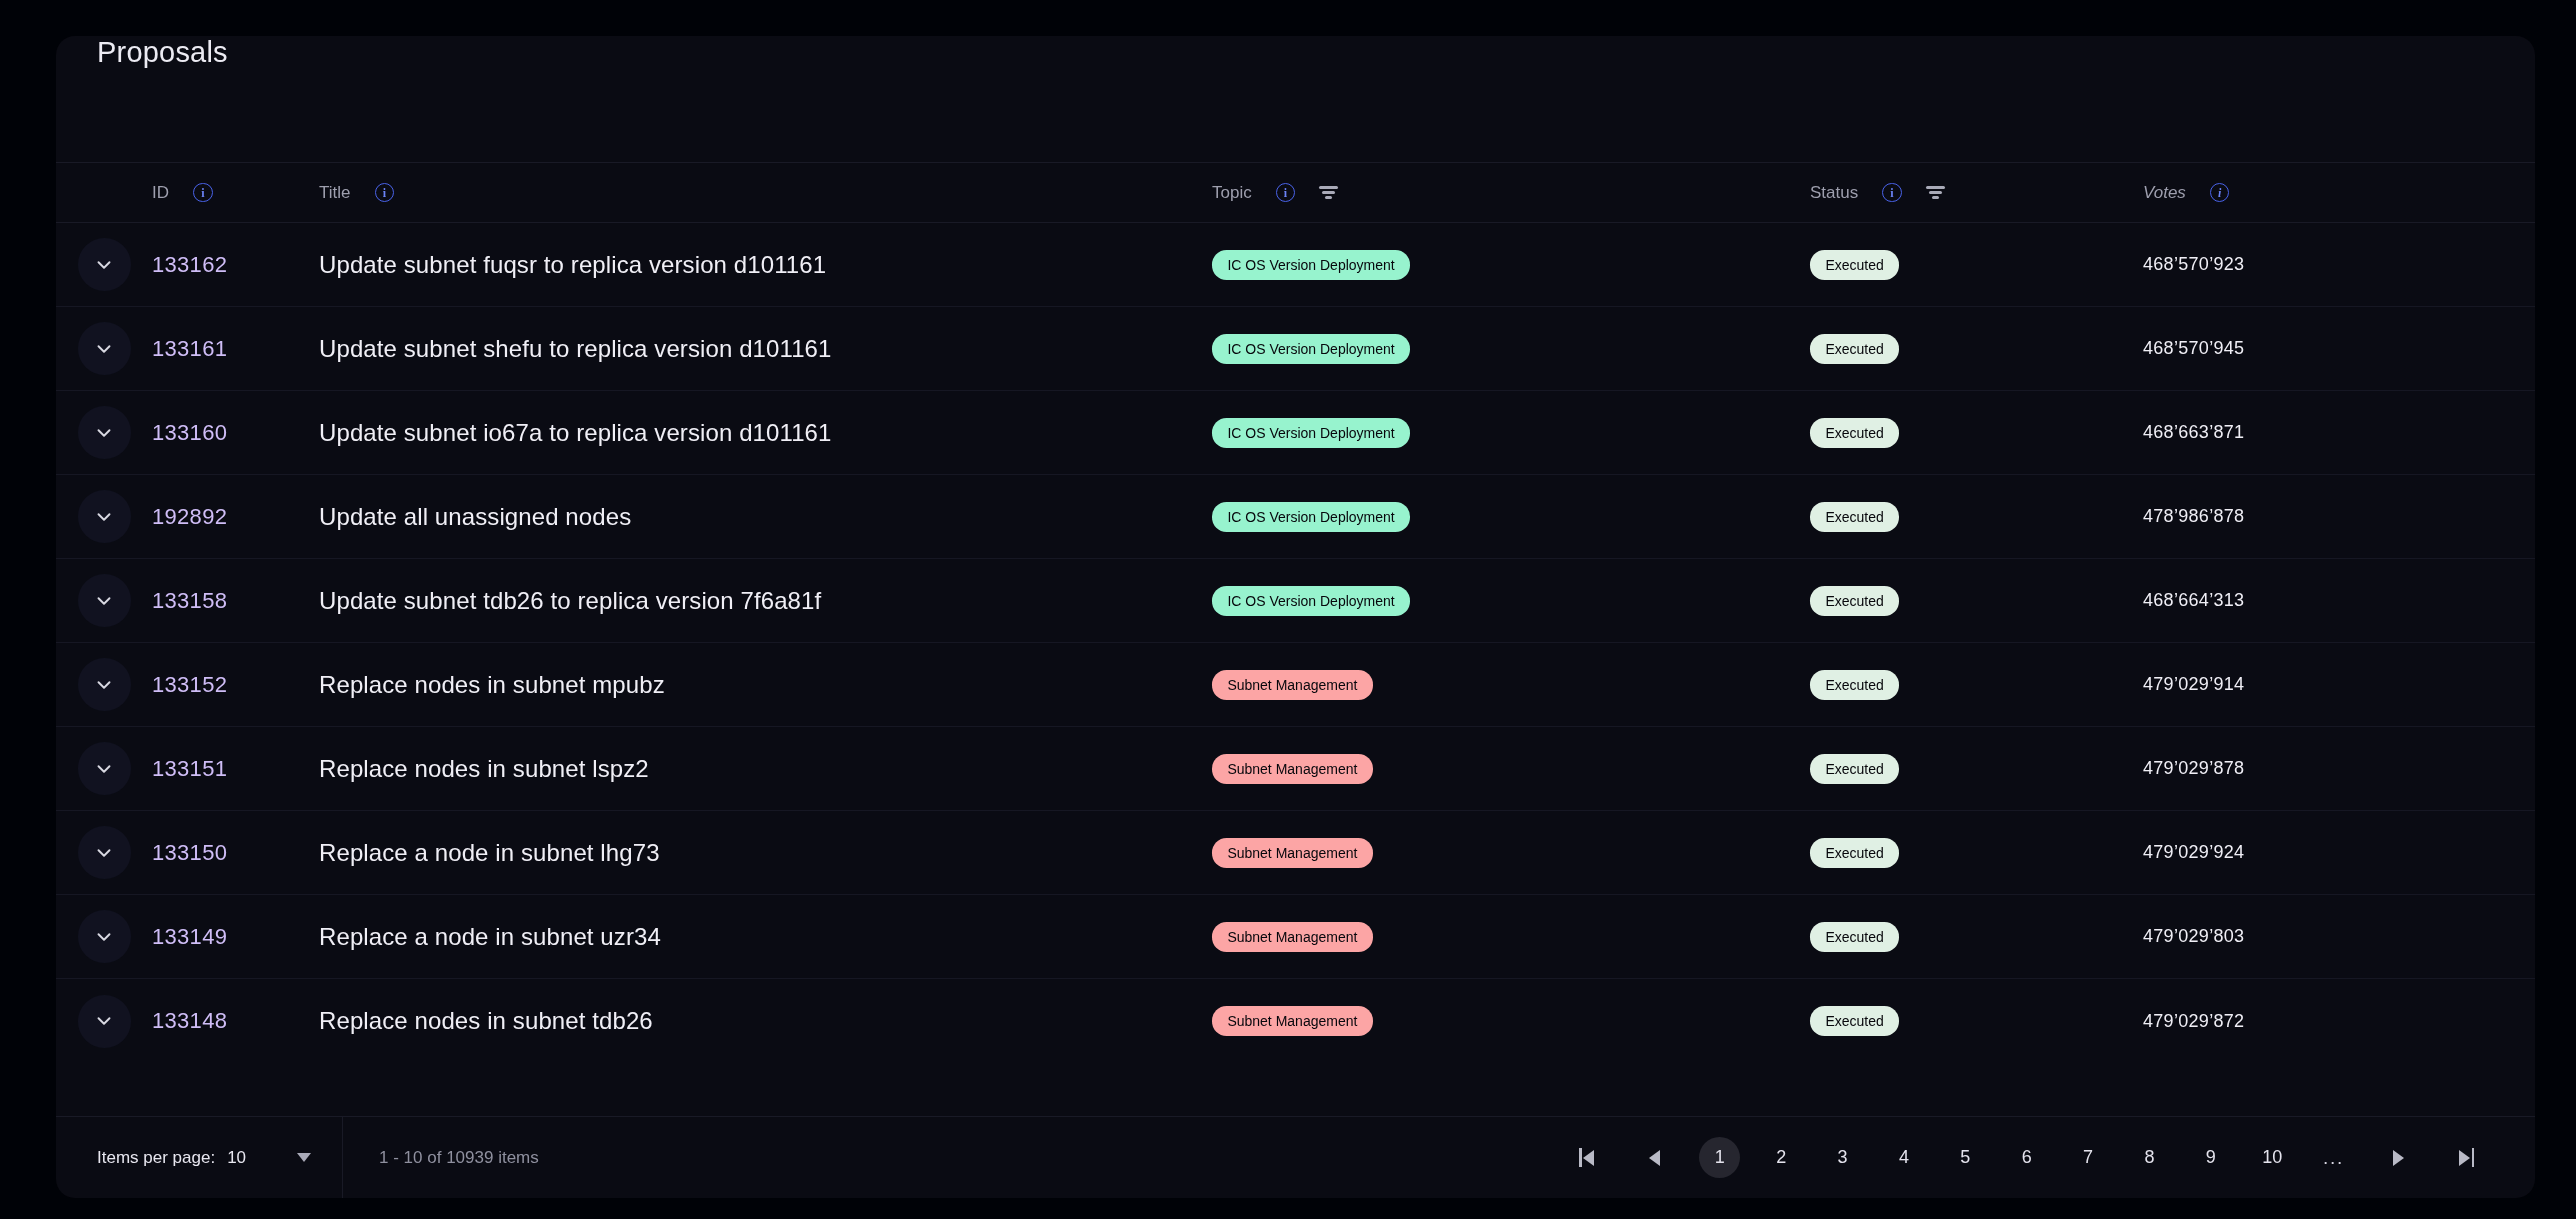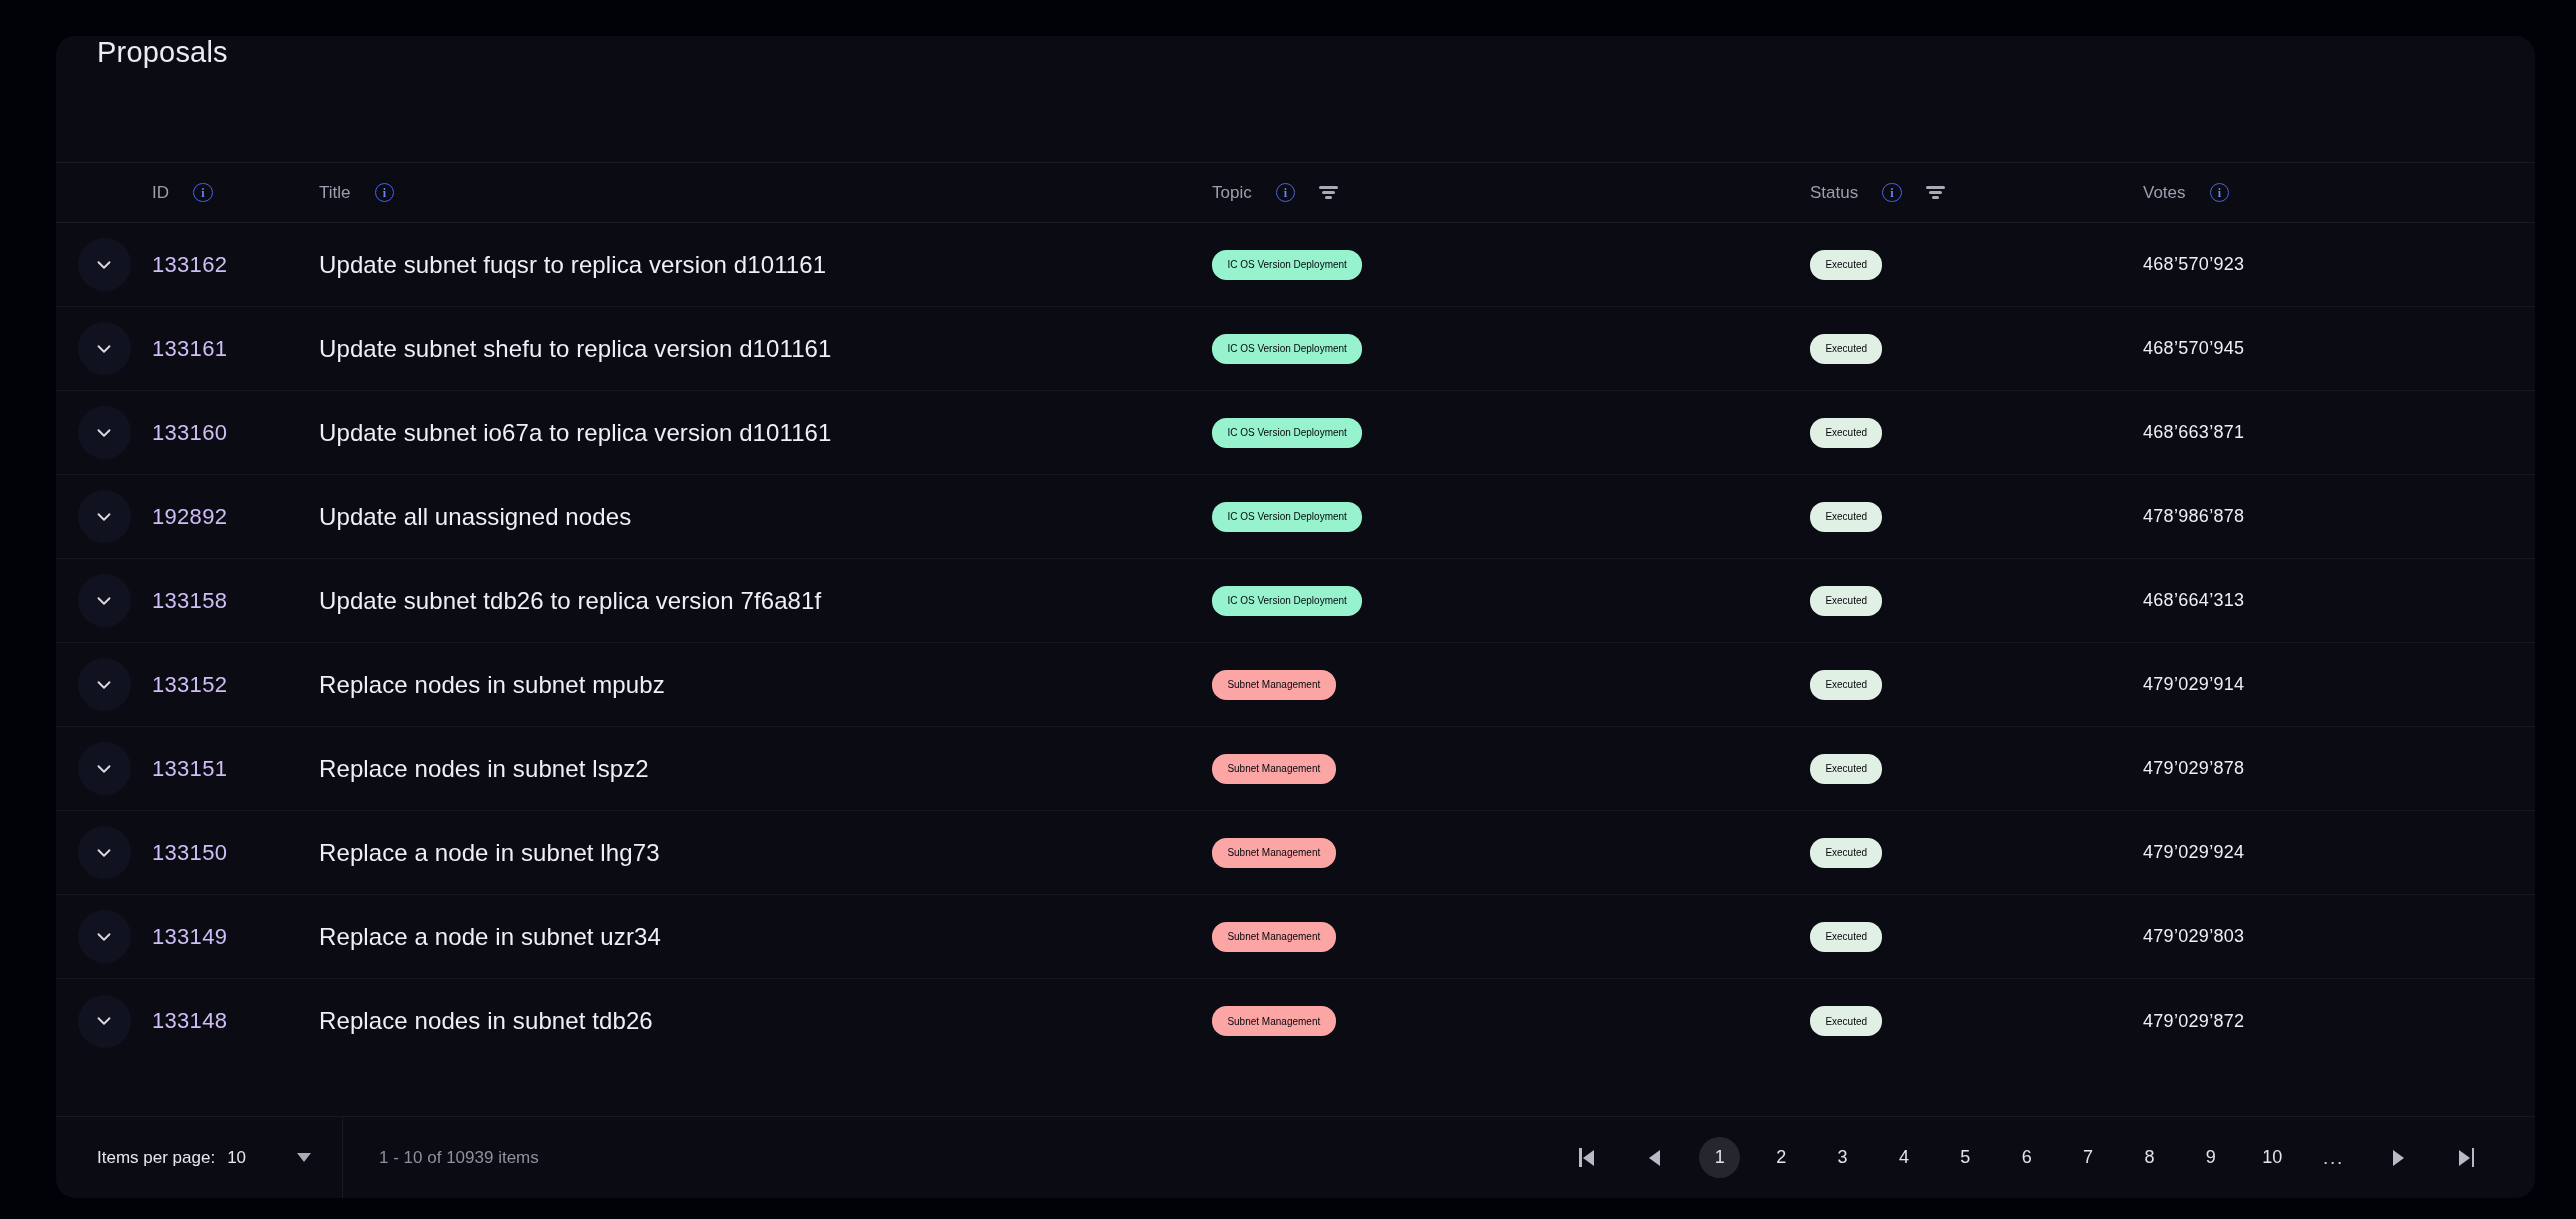--- a/index.html
+++ b/index.html
@@ -32,21 +32,21 @@
     align-items: center;
   }
 
   
   #head-row {
     height: 61px;
     border-top: 0.9px solid #191a26;
     border-bottom: 0.9px solid #191a26;
   }
   .th { display: flex; align-items: center; gap: 24px; font-size: 17px; color: #9e9fae; }
-  .th.votes { color: #9e9fae; }
+  .th.votes { color: #9e9fae; font-style: italic; }
 
   .info-icon {
     width: 19.6px; height: 19.6px; border-radius: 50%;
     border: 1.7px solid #4962e8;
     display: inline-flex; align-items: center; justify-content: center;
     color: #6b83f5; font-size: 12px; font-weight: 700;
     font-family: "Liberation Serif", serif;
     line-height: 1;
     flex: none;
   }
@@ -73,21 +73,21 @@
   .chev svg { display: block; }
 
   .id-cell { font-size: 22px; color: #cfbdf6; letter-spacing: 0.3px; }
   .title-cell { font-size: 24px; color: #f0eff6; letter-spacing: 0.1px; }
   .votes-cell { font-size: 18px; color: #f0eff6; letter-spacing: 0.3px; }
 
   .badge {
     display: inline-flex; align-items: center;
     height: 30px; padding: 0 15.4px;
     border-radius: 14.5px;
-    font-size: 10px; color: #07070c;
+    font-size: 14px; color: #07070c;
     white-space: nowrap;
   }
   .badge.topic-icos { background: #97f3ce; }
   .badge.topic-subnet { background: #fca5a5; }
   .badge.status-executed { background: #e0f0e4; }
 
   
   #footer {
     position: absolute; left: 0; bottom: 0;
     width: 100%; height: 82px;

